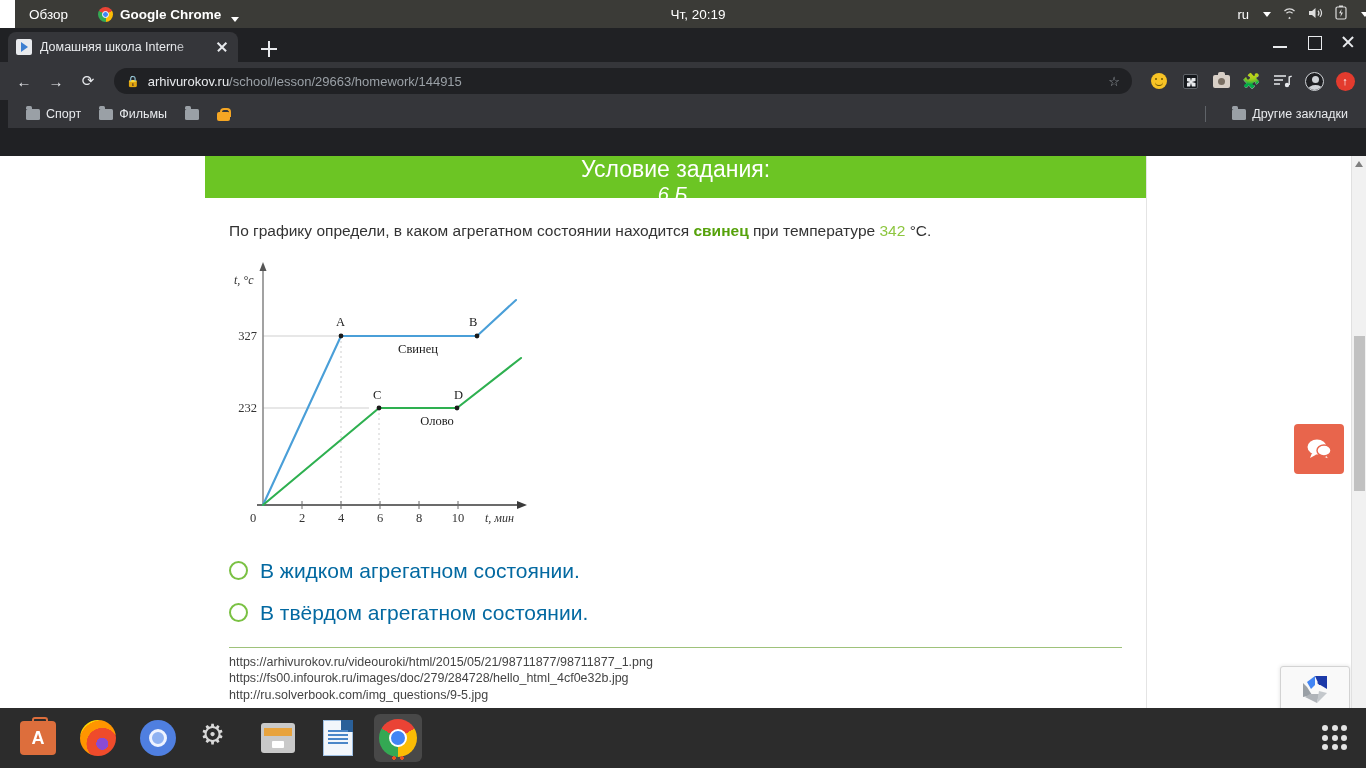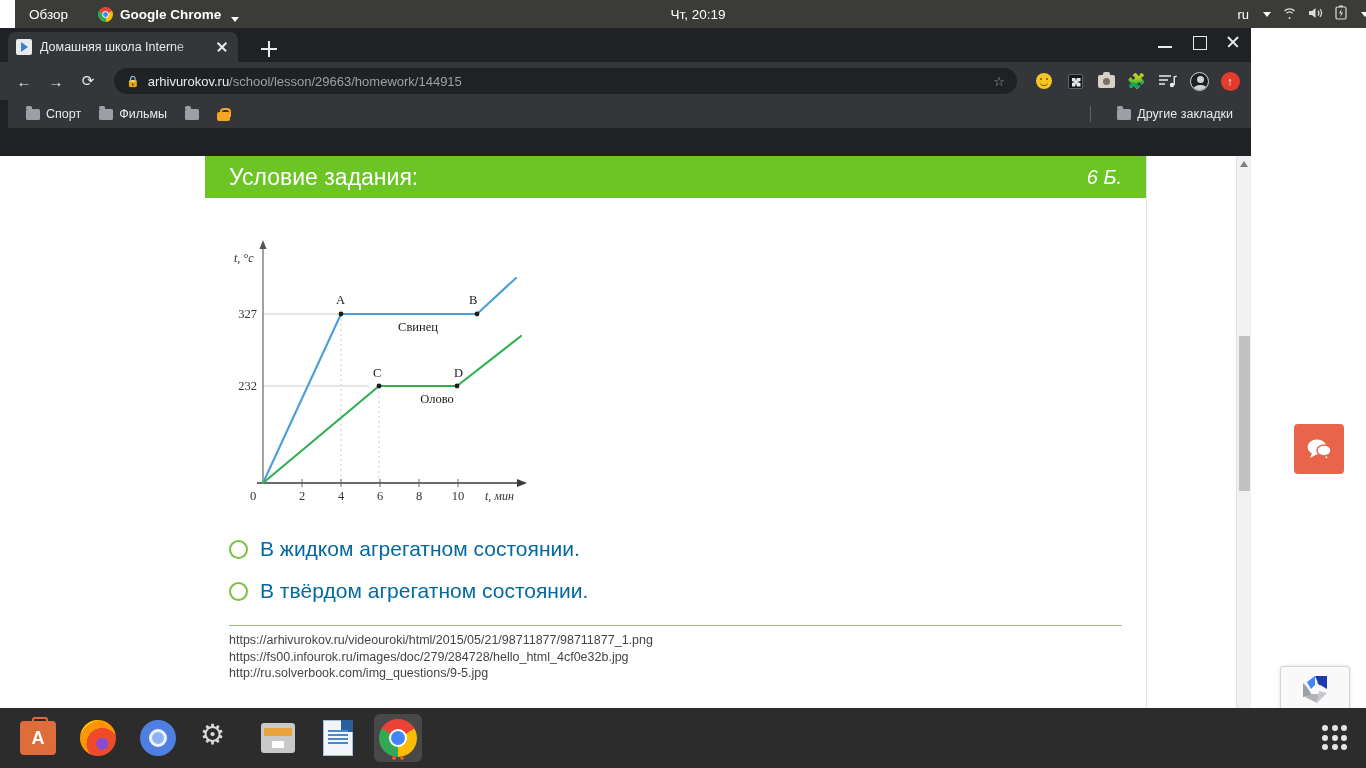--- a/index.html
+++ b/index.html
@@ -28,21 +28,21 @@
     content:""; position:absolute; inset:4px; border-radius:50%;
     background:#4285f4; border:1px solid #ffffff;
   }
   .caret-d{ width:0;height:0;border-left:4px solid transparent;border-right:4px solid transparent;border-top:5px solid #fff; margin-left:3px;}
   .gnome-clock{ position:absolute; left:0; right:0; text-align:center; font-size:13.5px; pointer-events:none;}
   .gnome-right{ position:absolute; right:12px; display:flex; align-items:center; gap:11px; font-size:13px;}
   .ico{ display:inline-block; }
 
   
   .chrome-win{
-    position:absolute; top:28px; left:0; width:1251px; height:680px;
+    position:absolute; top:28px; left:0; width:1366px; height:680px;
     background:#202124;
   }
   
   .tabstrip{ position:relative; height:34px; }
   .tab{
     position:absolute; left:8px; top:4px; width:230px; height:30px;
     background:#35363a; border-radius:8px 8px 0 0;
     display:flex; align-items:center; padding:0 8px; gap:8px;
     color:#e8eaed; font-size:12.5px;
   }
@@ -112,21 +112,21 @@
     background:#ffffff; overflow:hidden;
   }
   .page-bg{ position:absolute; inset:0; background:#ffffff; }
   .card{
     position:absolute; left:205px; top:0; width:942px; background:#ffffff;
     min-height:580px; border-right:1px solid #e4e4e4;
   }
   .card-head{
     height:42px; background:#6cc524; color:#ffffff;
     display:flex; align-items:center; justify-content:space-between;
-    padding:0 24px; font-size:23px; position:relative;
+    padding:0 8px; font-size:23px; position:relative;flex-direction:column;
   }
   .card-head .score{ font-size:20px;font-style:italic; }
   .card-body{ padding:22px 24px 0 24px; }
   .qtext{ font-size:15.5px; color:#333333; line-height:1.4; }
   .qtext .hl-bold{ color:#56a20b; font-weight:700; }
   .qtext .hl-num{ color:#8dc63f; }
 
   
   .chart-wrap{ position:relative; width:310px; height:275px; margin-top:14px; margin-left:0px; }
   .chart-wrap svg{ display:block; }
@@ -323,20 +323,21 @@
 
     <div class="card">
 
       <div class="card-head">
         <span>Условие задания:</span>
         <span class="score">6 Б.</span>
       </div>
 
       <div class="card-body">
 
+        <div class="qtext"><span>По графику определи, в каком агрегатном состоянии находится </span><span class="hl-bold">свинец</span><span> при температуре </span><span class="hl-num">342</span><span> °C.</span></div>
 
         <div class="chart-wrap">
           <svg width="310" height="275" viewBox="0 0 310 275">
 
             <g stroke="#cfcfcf" stroke-width="1" fill="none">
               <line x1="34" y1="80" x2="112" y2="80"></line>
               <line x1="34" y1="152" x2="140" y2="152"></line>
               <line x1="112" y1="80" x2="112" y2="249" stroke-dasharray="2,3"></line>
               <line x1="150" y1="152" x2="150" y2="249" stroke-dasharray="2,3"></line>
             </g>

